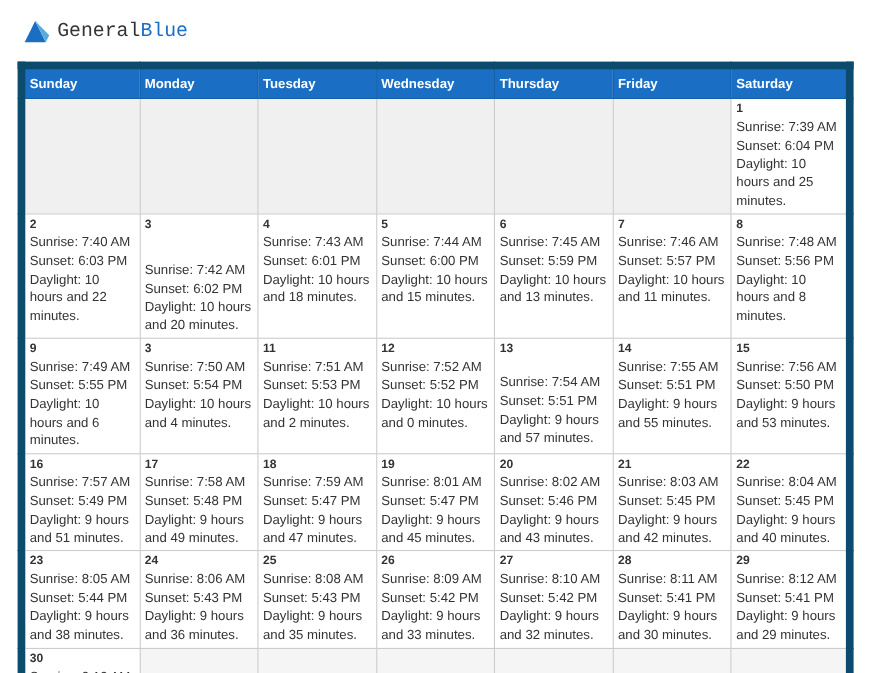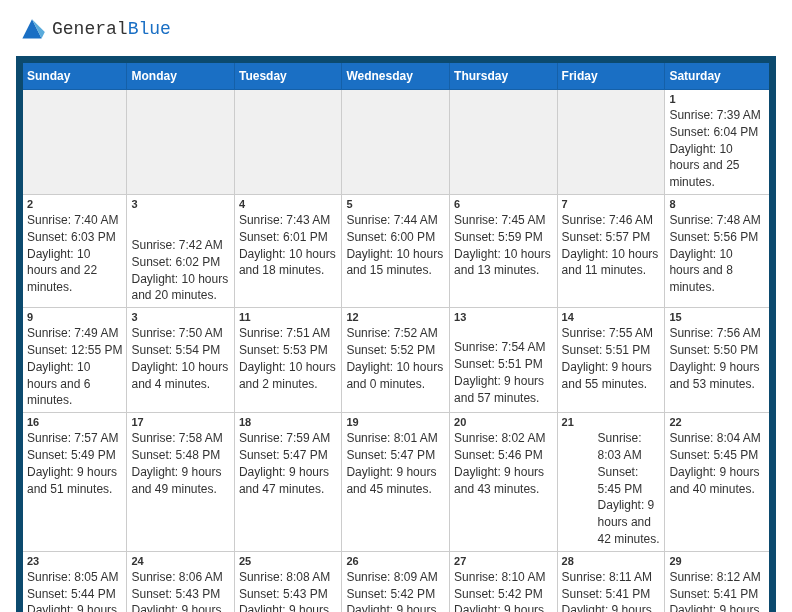--- a/index.html
+++ b/index.html
@@ -207,21 +207,21 @@
 Sunset: 5:56 PM
 Daylight: 10 hours and 8 minutes.</div>
           </div>
         </td>
       </tr>
       <tr>
         <td>
           <div class="cell-inner">
             <span class="day-number">9</span>
             <div class="day-info" style="white-space: pre-line;">Sunrise: 7:49 AM
-Sunset: 12:55 PM
+Sunset: 5:55 PM
 Daylight: 10 hours and 6 minutes.</div>
           </div>
         </td>
         <td>
           <div class="cell-inner">
             <span class="day-number">3</span>
             <div class="day-info" style="white-space: pre-line;">Sunrise: 7:50 AM
 Sunset: 5:54 PM
 Daylight: 10 hours and 4 minutes.</div>
           </div>
@@ -304,21 +304,21 @@
           <div class="cell-inner">
             <span class="day-number">20</span>
             <div class="day-info" style="white-space: pre-line;">Sunrise: 8:02 AM
 Sunset: 5:46 PM
 Daylight: 9 hours and 43 minutes.</div>
           </div>
         </td>
         <td>
           <div class="cell-inner">
             <span class="day-number">21</span>
-            <div class="day-info" style="white-space: pre-line; margin-left: 36px;">Sunrise: 8:03 AM
+            <div class="day-info" style="white-space: pre-line;">Sunrise: 8:03 AM
 Sunset: 5:45 PM
 Daylight: 9 hours and 42 minutes.</div>
           </div>
         </td>
         <td>
           <div class="cell-inner">
             <span class="day-number">22</span>
             <div class="day-info" style="white-space: pre-line;">Sunrise: 8:04 AM
 Sunset: 5:45 PM
 Daylight: 9 hours and 40 minutes.</div>

